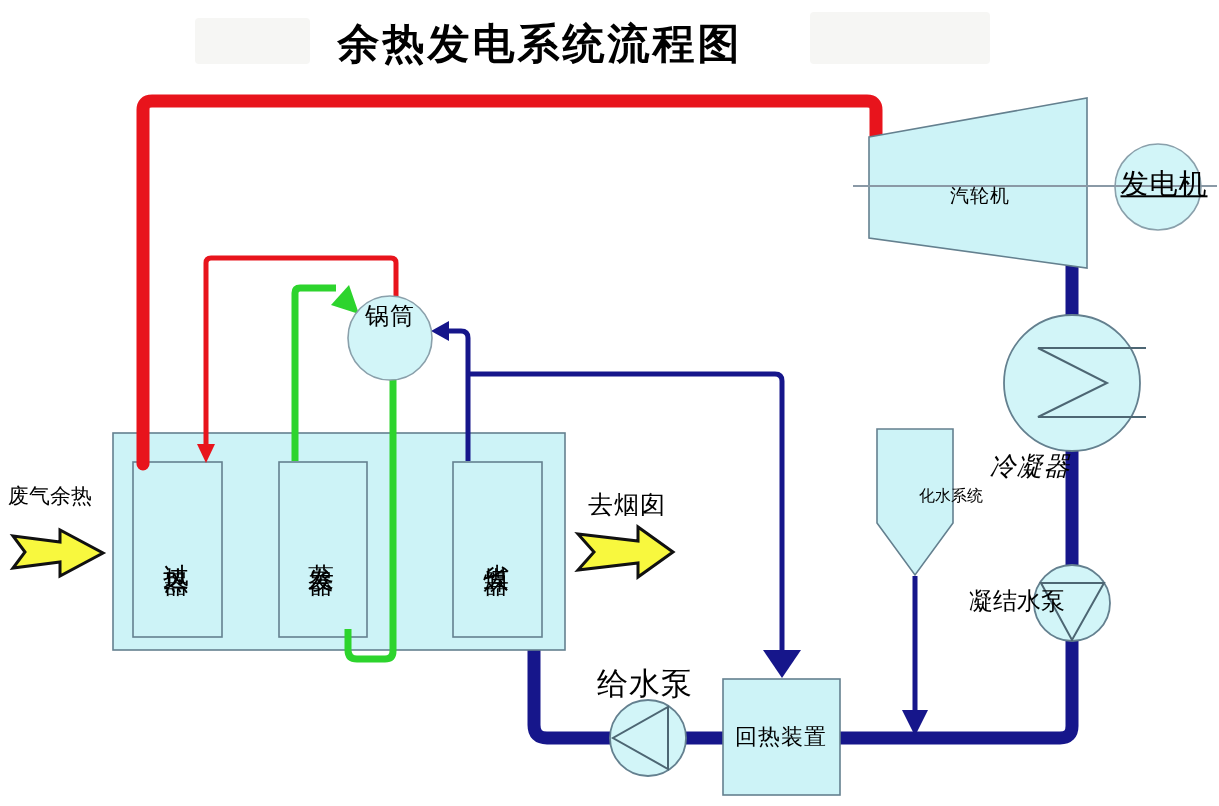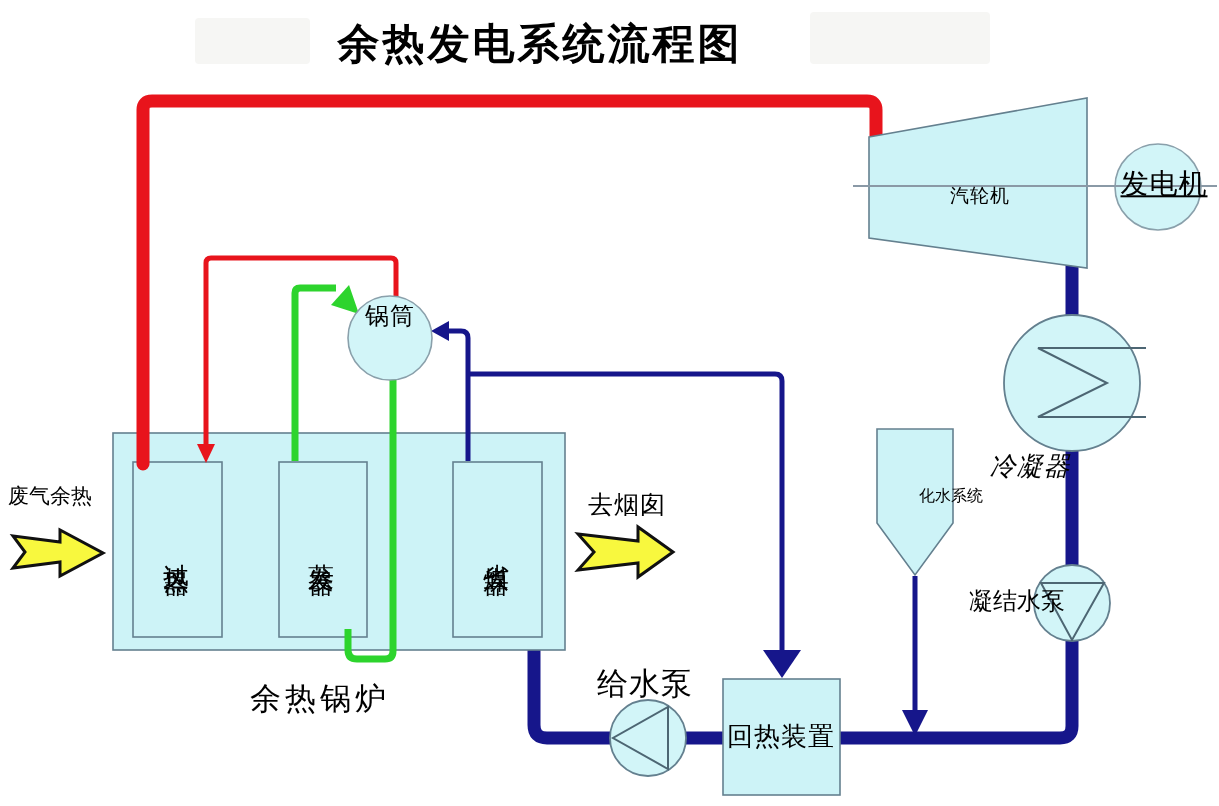--- a/index.html
+++ b/index.html
@@ -19,21 +19,21 @@
     line-height:1.05;
     letter-spacing:1px;
   }
   .title{left:540px;top:44px;font-size:42px;font-weight:bold;letter-spacing:3px;}
   .turbine-lbl{left:980px;top:196px;font-size:19px;}
   .generator-lbl{left:1164px;top:184px;font-size:28px;text-decoration:underline;}
   .drum-lbl{left:390px;top:316px;font-size:24px;}
   .condenser-lbl{left:1030px;top:467px;font-size:26px;font-style:italic;}
   .condpump-lbl{left:1017px;top:601px;font-size:24px;letter-spacing:0;}
   .feedpump-lbl{left:645px;top:684px;font-size:31px;}
-  .regen-lbl{left:781px;top:737px;font-size:26px;text-align:center;}
+  .regen-lbl{left:781px;top:737px;font-size:22px;text-align:center;}
   .watersys-lbl{left:951px;top:496px;font-size:16px;letter-spacing:0;}
   .wastegas-lbl{left:50px;top:496px;font-size:21px;letter-spacing:0;}
   .chimney-lbl{left:627px;top:505px;font-size:25px;font-family:Liberation Serif, serif;}
   .boiler-lbl{left:320px;top:699px;font-size:31px;letter-spacing:4px;}
   .vlabel{
     position:absolute;
     transform:translate(-50%,-50%);
     writing-mode:vertical-rl;
     text-orientation:upright;
     font-size:26px;
@@ -104,18 +104,17 @@
   <div class="lbl turbine-lbl">汽轮机</div>
   <div class="lbl generator-lbl">发电机</div>
   <div class="lbl drum-lbl">锅筒</div>
   <div class="lbl condenser-lbl">冷凝器</div>
   <div class="lbl condpump-lbl">凝结水泵</div>
   <div class="lbl feedpump-lbl">给水泵</div>
   <div class="lbl regen-lbl">回热装置</div>
   <div class="lbl watersys-lbl">化水系统</div>
   <div class="lbl wastegas-lbl">废气余热</div>
   <div class="lbl chimney-lbl">去烟囱</div>
-  <div class="lbl boiler-lbl">余热锅炉</div>
   <div class="vlabel sec1">过热器</div>
   <div class="vlabel sec2">蒸发器</div>
   <div class="vlabel sec3">省煤器</div>
 
 </div>
 
 </body></html>

